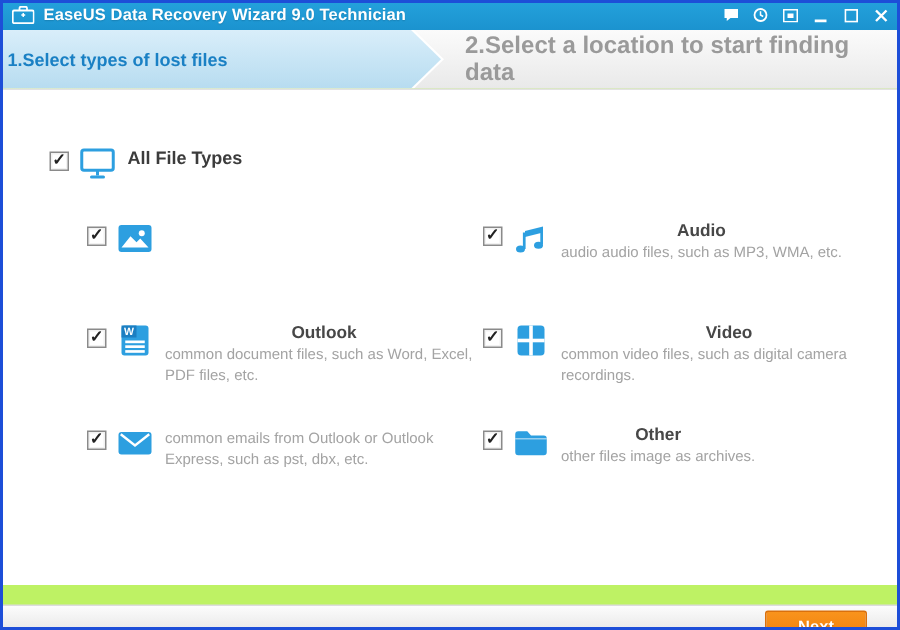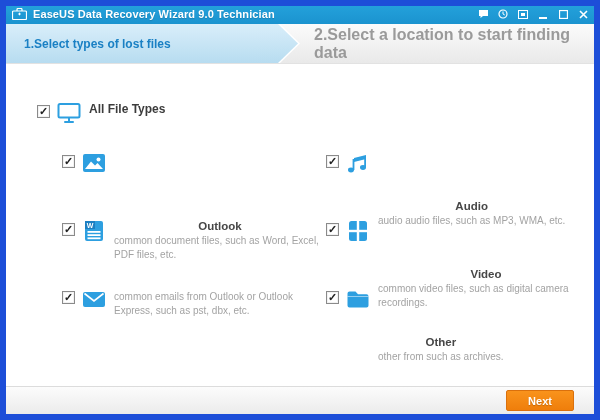--- a/index.html
+++ b/index.html
@@ -1,20 +1,20 @@
 <!DOCTYPE html>
 <html><head>
 <meta charset="utf-8">
 <style>
   * { margin:0; padding:0; box-sizing:border-box; }
   html,body { width:600px; height:420px; font-family:"Liberation Sans", sans-serif; }
   .window {
     position:relative; width:600px; height:420px;
     background:#bef264;
-    border:6px solid #1d4ed8;
+    border:2px solid #1d4ed8;
     overflow:hidden;
   }
   
   .titlebar {
     position:absolute; top:-0px; left:-2px; right:-2px; margin-top:-2px;
     height:20px; background:linear-gradient(#24a2dc,#1b93cf);
     display:flex; align-items:center; padding:0 6px;
     color:#fff;
   }
   .app-icon { width:15px; height:12px; margin:0 6px 0 2px; flex:0 0 auto; }
@@ -34,21 +34,21 @@
     color:#9a9a9a; font-size:16px;font-weight:bold;
   }
   .step1 {
     position:absolute; left:0; top:0; height:100%; width:292px;
     filter:drop-shadow(2px 0 0 #ffffff);
   }
   .step1-inner {
     width:100%; height:100%;
     background:linear-gradient(#d9eefa,#b7dcf0);
     clip-path:polygon(0 0, 272px 0, 292px 50%, 272px 100%, 0 100%);
-    display:flex; align-items:center; padding-left:18px;
+    display:flex; align-items:center; padding-left:3px;
     color:#1a80c4; font-size:12px; font-weight:bold;
   }
   
   .content { position:absolute; top:58px; left:0; right:0; bottom:28px; background:#fff; }
   .ft-item { display:flex; align-items:flex-start; }
   .checkbox {
     width:13px; height:13px; background:#fff; border:1px solid #8a8a8a;
     font-size:11px; line-height:11px; font-weight:bold; color:#222;
     text-align:center; margin-top:3px; flex:0 0 auto; cursor:pointer;
     box-shadow:inset 0 0 0 1px #f2f2f2;
@@ -57,24 +57,24 @@
   .ft-title { font-size:11.5px; font-weight:bold; color:#474747;text-align:center; }
   .ft-desc { font-size:10px; color:#a3a3a3; line-height:1.35; margin-top:2px; }
   .all-types { margin:38px 0 0 31px; }
   .all-types .ft-title { font-size:12px; color:#3c3c3c; }
   .all-types .ft-desc { font-size:10.5px; }
   .grid {
     display:grid; grid-template-columns:264px auto; grid-auto-rows:68px;
     margin-top:28px; padding-left:56px;
   }
   .grid .ft-text { max-width:212px; }
-  .grid .col-right .ft-text { max-width:236px;margin-top:48px; }
+  .grid .col-right .ft-text { max-width:236px; }
   
   .footer {
-    position:absolute; left:0; right:0; bottom:0; height:28px;
+    position:absolute; left:0; right:0; bottom:0; height:15px;
     background:linear-gradient(#fcfcfc,#ebebeb);
     border-top:1px solid #dcdcdc;
   }
   .next-btn {
     position:absolute; right:20px; top:3px; width:68px; height:21px;
     background:linear-gradient(#f9931c,#ef7e0b);
     border:1px solid #da700c; border-radius:2px;
     color:#fff; font-size:11px; font-weight:bold; font-family:"Liberation Sans",sans-serif;
     cursor:pointer; text-shadow:0 1px 1px rgba(0,0,0,.2);
   }
@@ -216,21 +216,21 @@
       </div>
 
       <div class="ft-item col-right">
         <span class="checkbox">✓</span>
         <svg class="ft-icon" viewBox="0 0 24 22">
           <path d="M1.5 5.5 a2 2 0 0 1 2-2 h6 l2.5 2.8 h8.5 a2 2 0 0 1 2 2 v9.2 a2 2 0 0 1 -2 2 h-17 a2 2 0 0 1 -2-2 z" fill="#2d9fe0"></path>
           <path d="M1.5 9 h21 v-1 h-21 z" fill="#fff" opacity="0.5"></path>
         </svg>
         <div class="ft-text">
           <div class="ft-title">Other</div>
-          <div class="ft-desc">other from such as archives.</div>
+          <div class="ft-desc">other files image as archives.</div>
         </div>
       </div>
 
     </div>
   </div>
 
   <div class="footer">
     <button class="next-btn">Next</button>
   </div>
 

